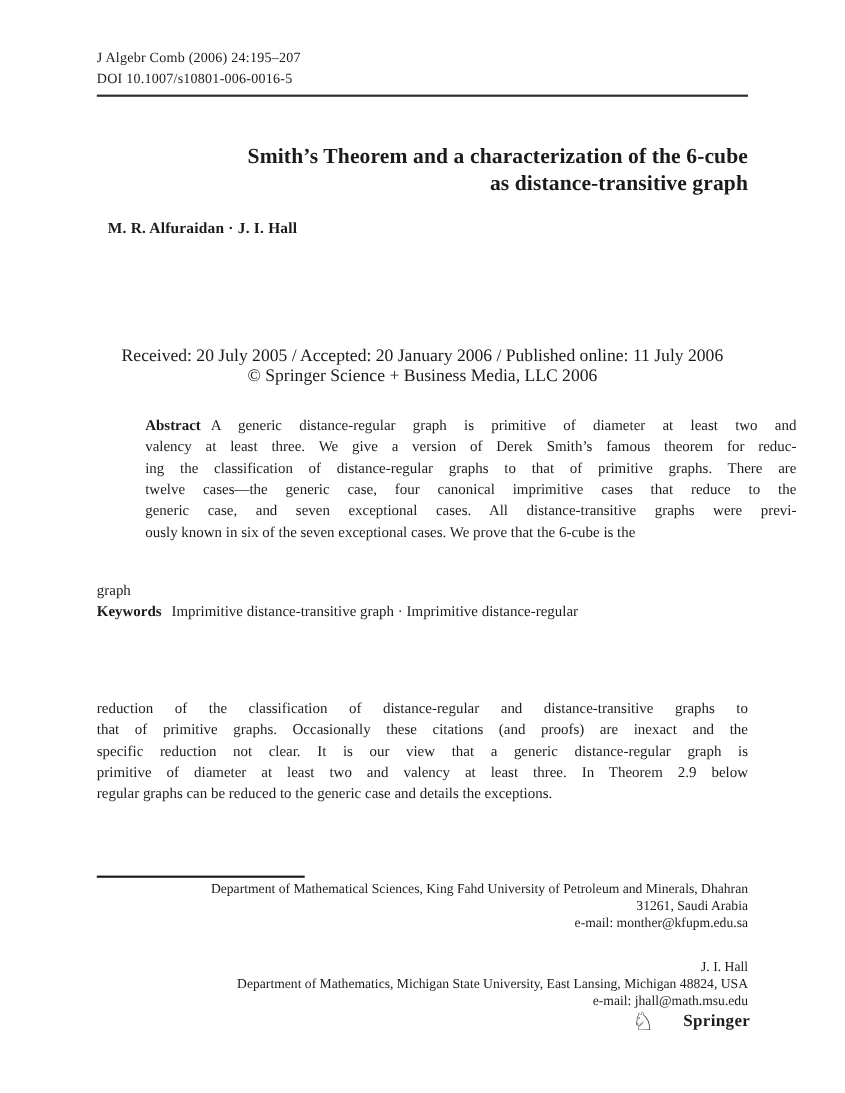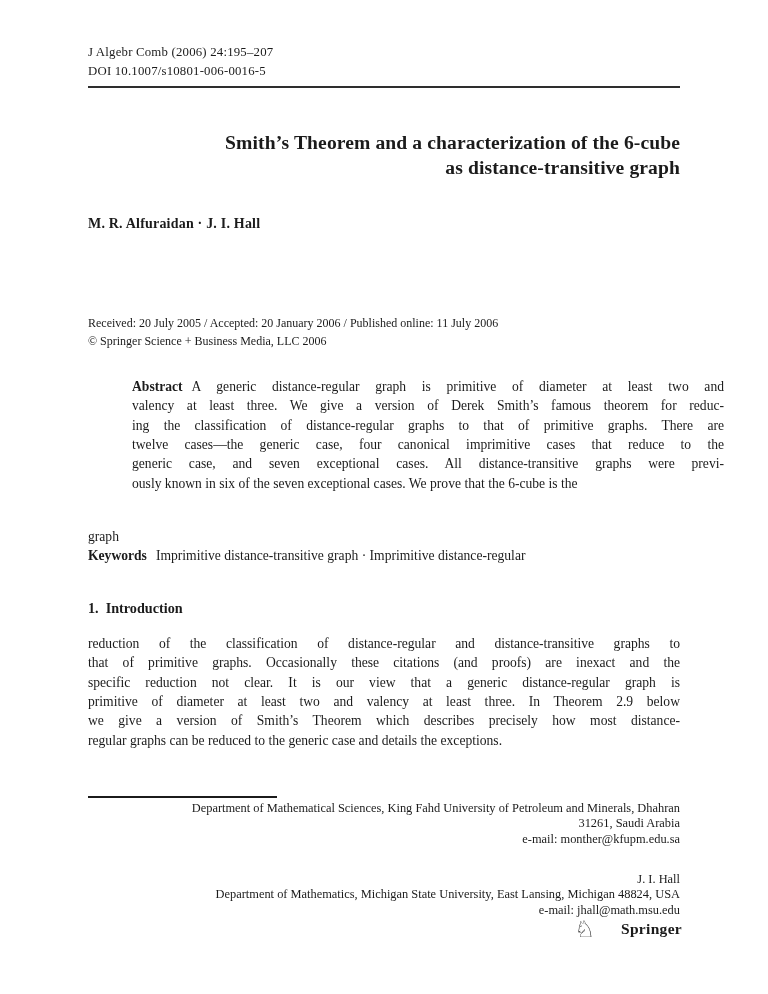--- a/index.html
+++ b/index.html
@@ -10,22 +10,22 @@
     background: #ffffff;
     font-family: "Liberation Serif", serif;
     color: #1b1b1b;
     overflow: hidden;
   }
   .block { position: absolute; left: 88px; width: 592px; }
 
   #journal-header { top: 43px; font-size: 12.8px; line-height: 18.5px; letter-spacing: 0.2px; }
   #header-rule { top: 86px; height: 2px; background: #2e2e2e; }
   #paper-title { top: 131px; font-size: 19.6px; font-weight: 700; line-height: 24.5px; letter-spacing: 0.1px; }
-  #authors-line { top: 216px; font-size: 14px; font-weight: 700; letter-spacing: 0.2px; }
-  #pub-info { top: 315px; font-size: 12px; line-height: 17.5px; }
+  #authors-line { top: 201px; font-size: 14px; font-weight: 700; letter-spacing: 0.2px; margin-left: 10px; }
+  #pub-info { top: 315px; font-size: 16px; line-height: 17.5px; text-align: center; }
   #abstract-para { top: 377px; font-size: 13.6px; line-height: 19.35px; margin-left: 44px; }
   #keywords-para { top: 527px; font-size: 13.6px; line-height: 19.35px; }
   #section-heading { top: 600px; font-size: 14.2px; font-weight: 700; }
   #intro-para { top: 634px; font-size: 13.6px; line-height: 19.35px; }
   #footnote-rule { top: 796px; width: 189px; height: 1.5px; background: #1b1b1b; }
   #footnote-1 { top: 801px; font-size: 12.4px; line-height: 15.4px; }
   #footnote-2 { top: 872px; font-size: 12.4px; line-height: 15.4px; }
   #publisher-logo {
     position: absolute; top: 917px; right: 86px;
     display: flex; align-items: center;
@@ -77,30 +77,26 @@
       <div class="pline">twelve cases—the generic case, four canonical imprimitive cases that reduce to the</div>
       <div class="pline">generic case, and seven exceptional cases. All distance-transitive graphs were previ-</div>
       <div class="pline">ously known in six of the seven exceptional cases. We prove that the 6-cube is the</div>
     </div>
 
   <div class="block justified" id="keywords-para">
       <div class="pline">graph</div>
       <div class="pline"><span class="lead">Keywords</span>Imprimitive distance-transitive graph · Imprimitive distance-regular</div>
     </div>
 
-  <div class="block" id="section-heading">
-    <span class="section-number">1.</span><span>Introduction</span>
-  </div>
 
   <div class="block justified" id="intro-para">
       <div class="pline">reduction of the classification of distance-regular and distance-transitive graphs to</div>
       <div class="pline">that of primitive graphs. Occasionally these citations (and proofs) are inexact and the</div>
       <div class="pline">specific reduction not clear. It is our view that a generic distance-regular graph is</div>
       <div class="pline">primitive of diameter at least two and valency at least three. In Theorem 2.9 below</div>
-      <div class="pline">we give a version of Smith’s Theorem which describes precisely how most distance-</div>
       <div class="pline">regular graphs can be reduced to the generic case and details the exceptions.</div>
     </div>
 
   <div class="block" id="footnote-rule"></div>
 
   <div class="block plain" id="footnote-1">
     <div>
         <div class="pline">Department of Mathematical Sciences, King Fahd University of Petroleum and Minerals, Dhahran</div>
         <div class="pline">31261, Saudi Arabia</div>
         <div class="pline">e-mail: monther@kfupm.edu.sa</div>

